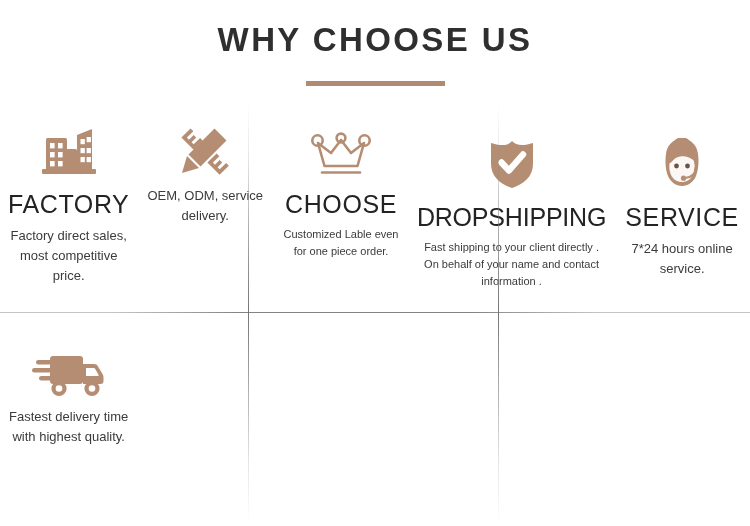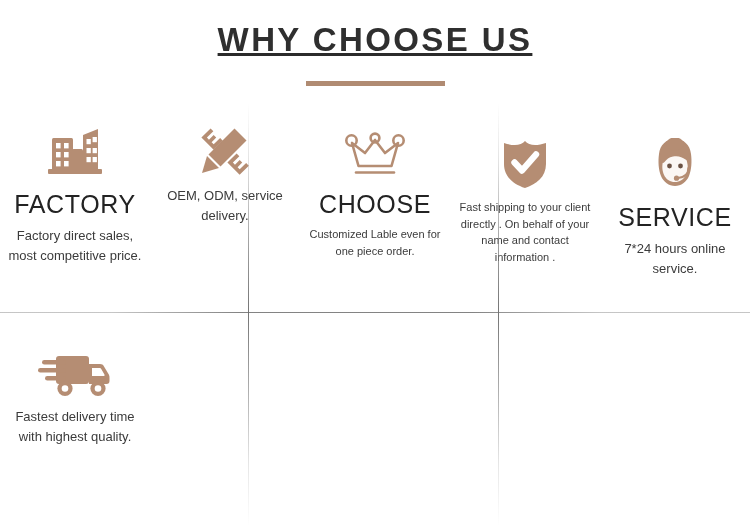--- a/index.html
+++ b/index.html
@@ -21,21 +21,20 @@
     background: #ffffff;
   }
 
   
   .heading-block {
     position: absolute;
     top: 22px;
     left: 0;
     width: 750px;
     text-align: center;
-    text-decoration: underline;
   }
   .heading-title {
     font-size: 33px;
     font-weight: bold;
     letter-spacing: 2.4px;
     color: #2f2f2f;
     line-height: 1.12;
     margin: 0;
     font-family: "Liberation Sans", sans-serif;
   }
@@ -205,20 +204,21 @@
       <div class="cell-desc narrow tight">Customized Lable even for one piece order.</div>
     </div>
 
     <div class="cell cell-bottom">
       <div class="icon-wrap">
         <svg width="48" height="52" viewBox="0 0 48 52" aria-hidden="true">
           <path d="M3 5 C12 8 20 8 24 3 C28 8 36 8 45 5 L45 26 C45 39 35 46.5 24 50 C13 46.5 3 39 3 26 Z" fill="#b58d73"></path>
           <path d="M13.5 24.5 L21 32.5 L35 16.5" fill="none" stroke="#ffffff" stroke-width="6.4" stroke-linecap="round" stroke-linejoin="round"></path>
         </svg>
       </div>
+      <div class="cell-title wide">DROPSHIPPING</div>
       <div class="cell-desc tight">Fast shipping to your client directly . On behalf of your name and contact information .</div>
     </div>
 
     <div class="cell cell-bottom">
       <div class="icon-wrap">
         <svg width="54" height="52" viewBox="0 0 54 52" aria-hidden="true">
           <g fill="#b58d73">
             <path d="M27 1 C36 1 42 7 43 16 C44 23 43.5 32 41 38 C38.5 44 33 48 27 48 C21 48 15.5 44 13 38 C10.5 32 10 23 11 16 C12 7 18 1 27 1 Z"></path>
           </g>
           <path d="M27 14 C34.5 14 39 19 39.6 27 C40.2 34 37 44 27 44 C17 44 13.8 34 14.4 27 C15 19 19.5 14 27 14 Z" fill="#fbf7f4"></path>

